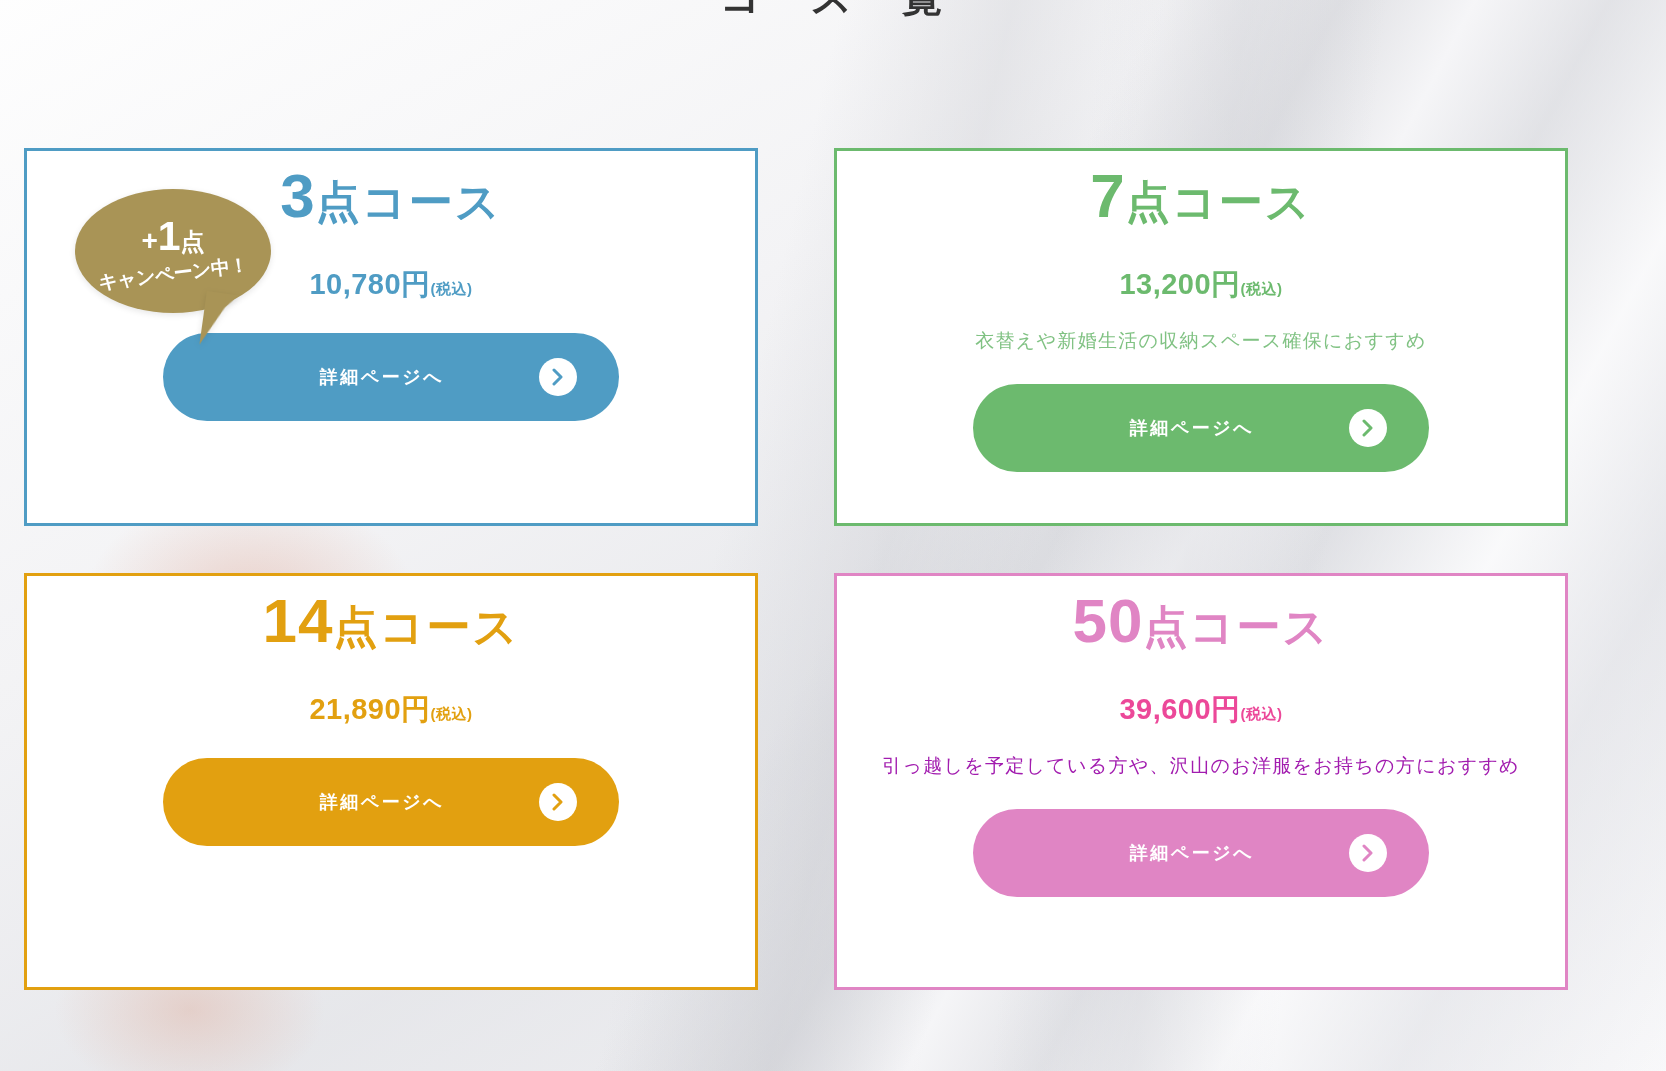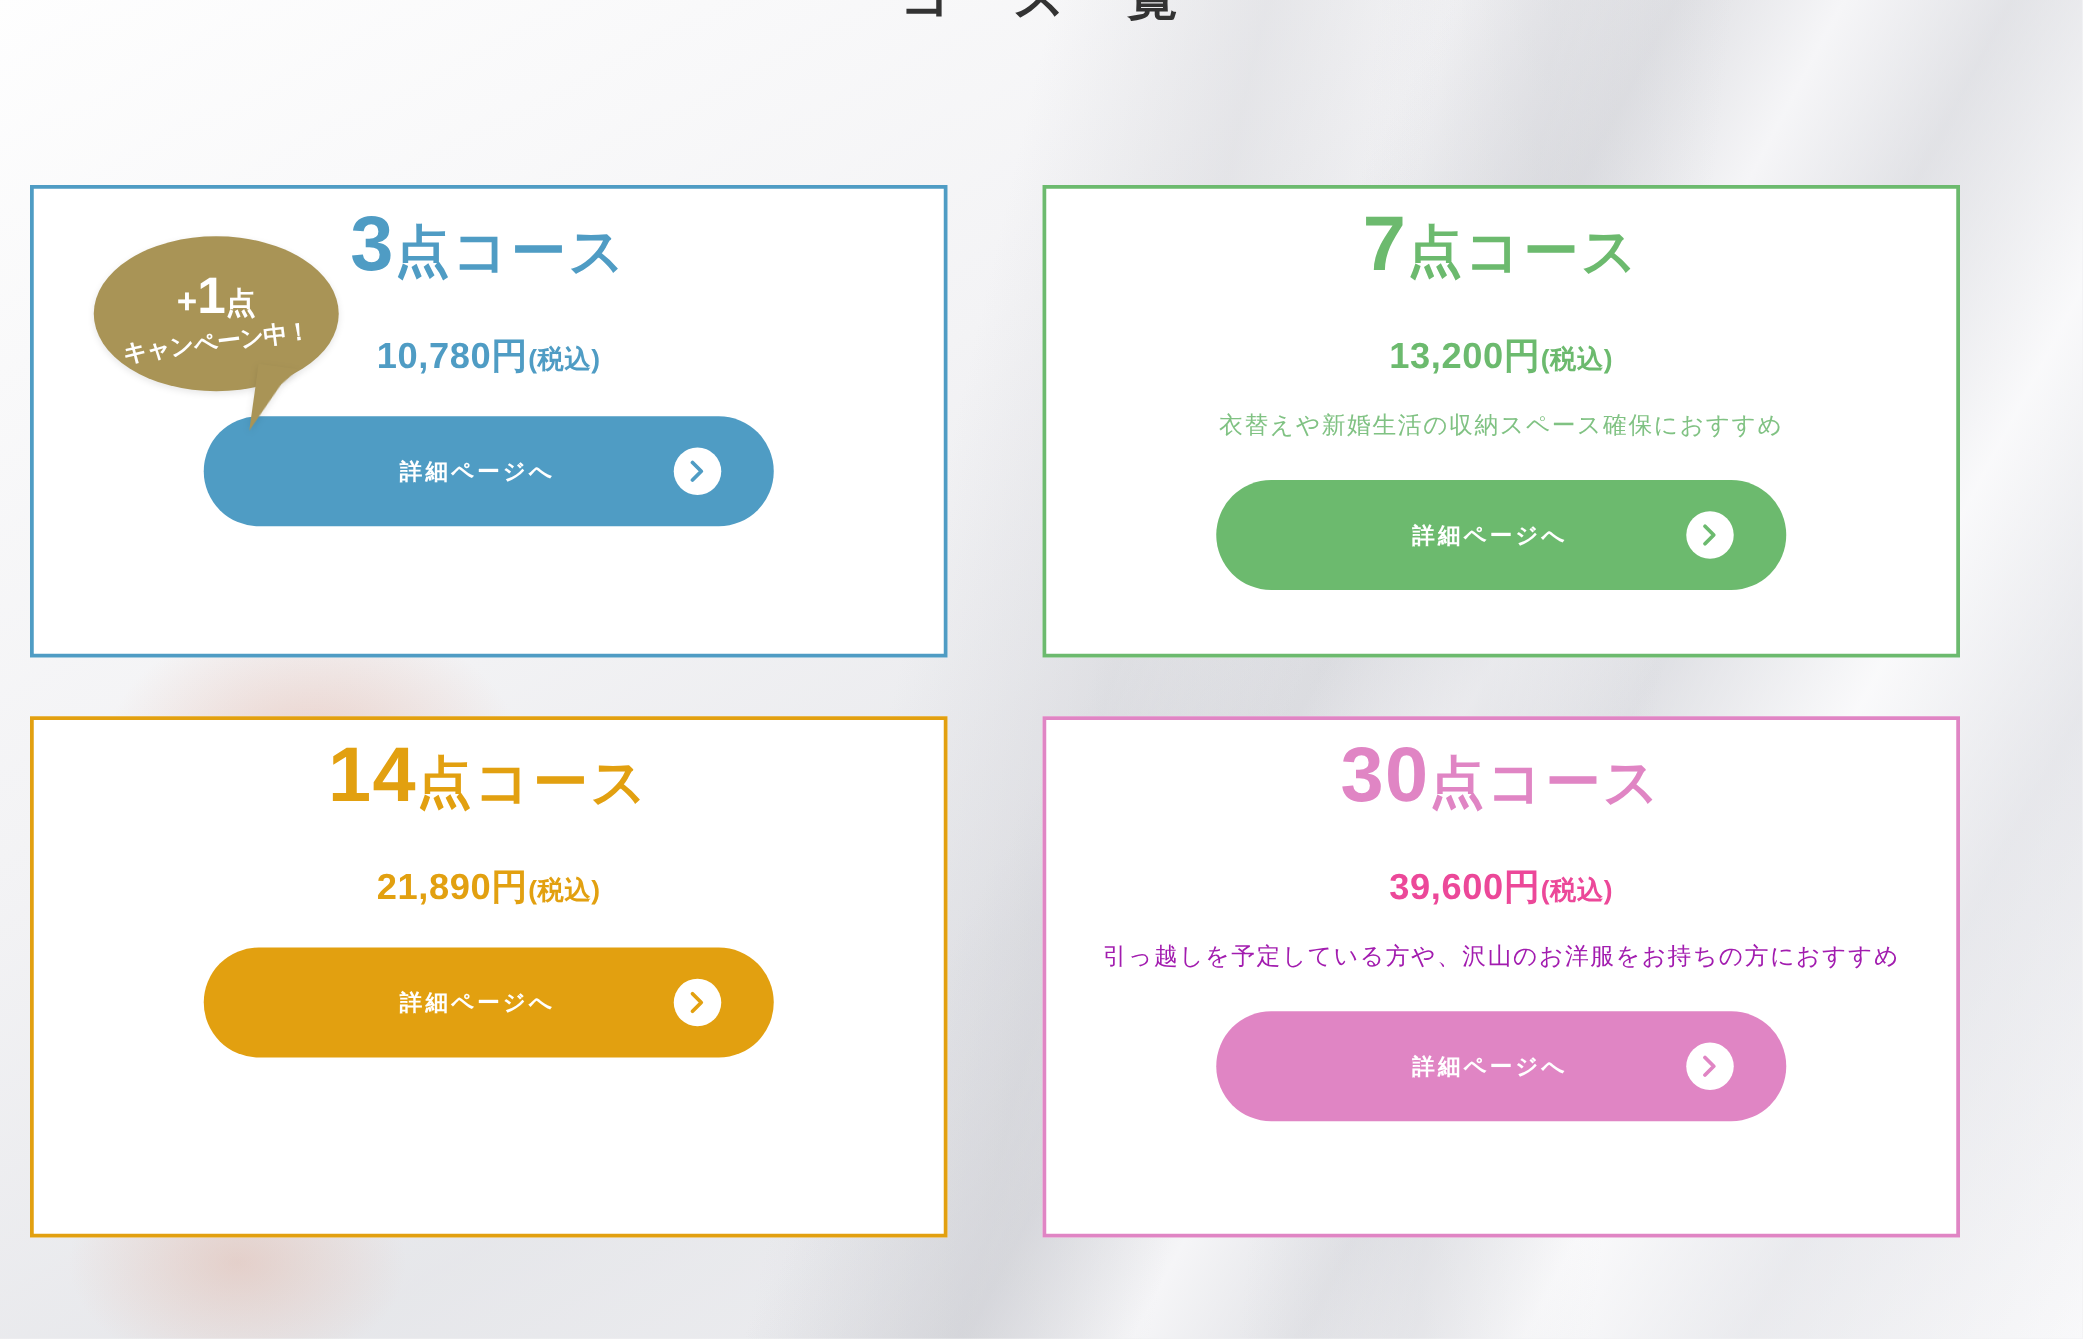--- a/index.html
+++ b/index.html
@@ -111,21 +111,21 @@
   }
 
   .card-price {
     margin-top: 38px;
     font-size: 29px;
     font-weight: 700;
     letter-spacing: 0.5px;
     white-space: nowrap;
   }
   .card-price .tax {
-    font-size: 21px;
+    font-size: 15px;
     font-weight: 700;
   }
 
   .card-desc {
     margin: 20px auto 0;
     font-size: 19px;
     line-height: 1.65;
     letter-spacing: 1.3px;
     max-width: 660px;
   }
@@ -284,21 +284,21 @@
         <span class="arrow" style="color: rgb(226, 160, 16);">
           <svg width="14" height="18" viewBox="0 0 14 18" aria-hidden="true">
             <path d="M3 2 L10 9 L3 16" fill="none" stroke="currentColor" stroke-width="3" stroke-linecap="round" stroke-linejoin="round"></path>
           </svg>
         </span>
       </button>
     </div>
 
     <div class="card tall" style="border-color: rgb(224, 133, 196);">
       <div class="card-title" style="color: rgb(224, 133, 196);">
-        <span class="num">30</span><span class="unit">点コース</span>
+        <span class="num">50</span><span class="unit">点コース</span>
       </div>
       <div class="card-price" style="color: #ec4899;">
         <span>39,600円</span><span class="tax">(税込)</span>
       </div>
       <p class="card-desc" style="max-width: 640px; color: #a21caf; font-family: Liberation Serif, serif;">引っ越しを予定している方や、沢山のお洋服をお持ちの方におすすめ</p>
       <button class="cta" style="background: rgb(224, 133, 196);">
         <span>詳細ページへ</span>
         <span class="arrow" style="color: rgb(224, 133, 196);">
           <svg width="14" height="18" viewBox="0 0 14 18" aria-hidden="true">
             <path d="M3 2 L10 9 L3 16" fill="none" stroke="currentColor" stroke-width="3" stroke-linecap="round" stroke-linejoin="round"></path>

